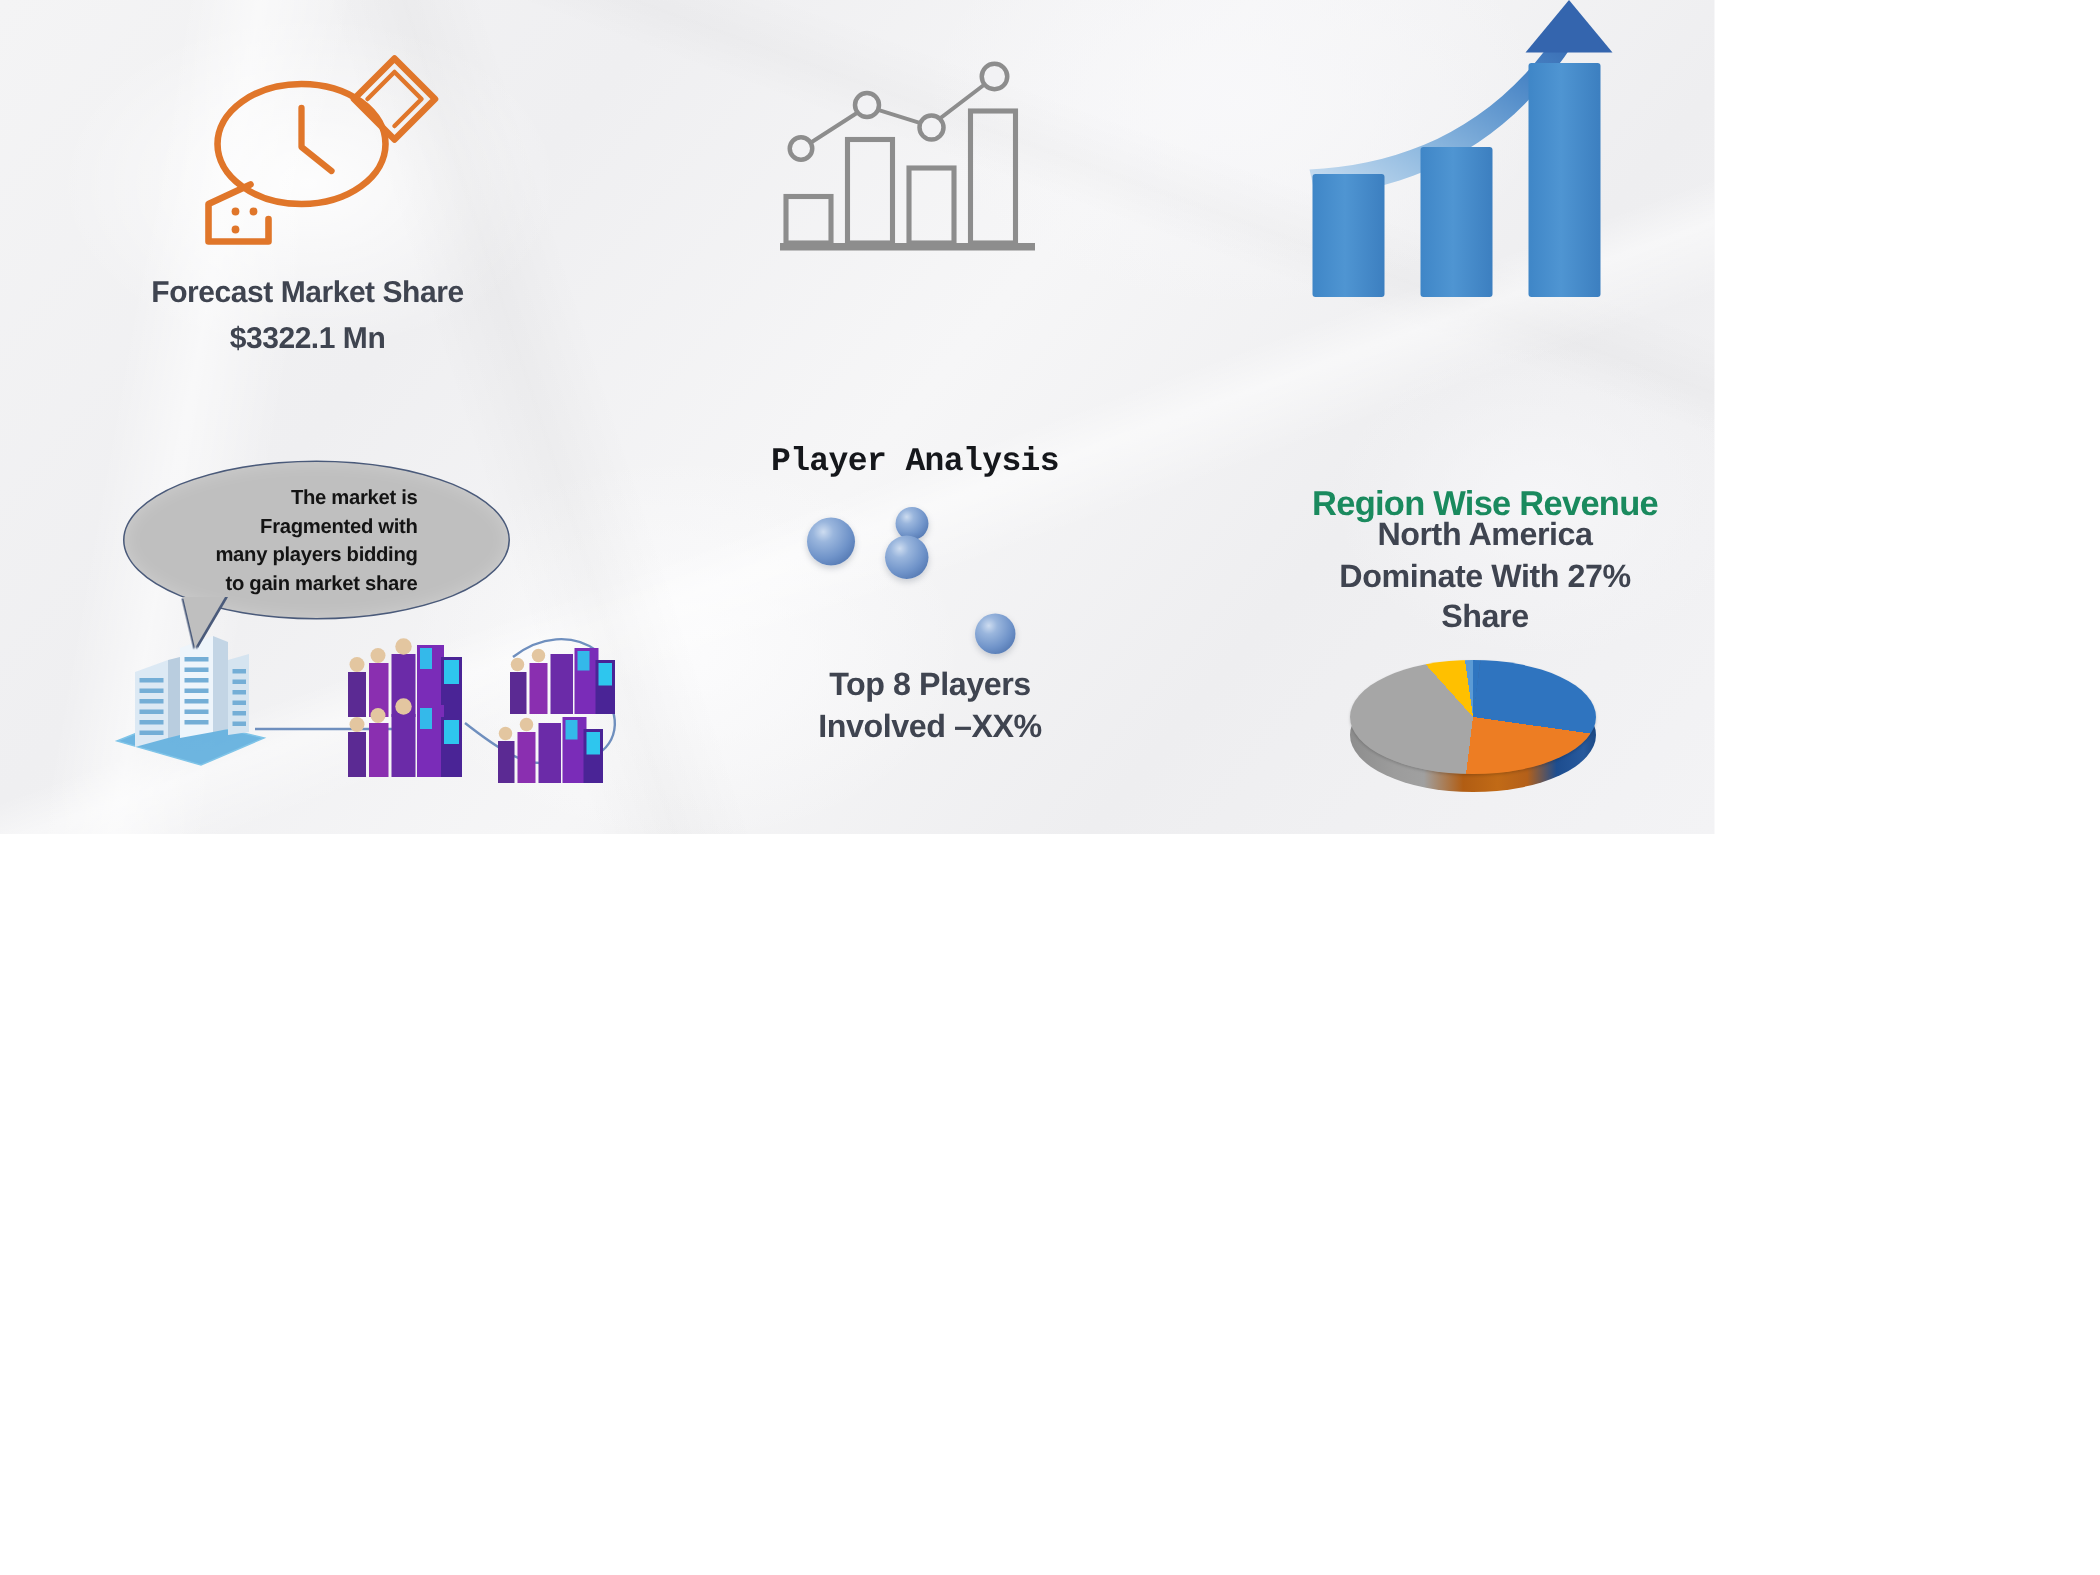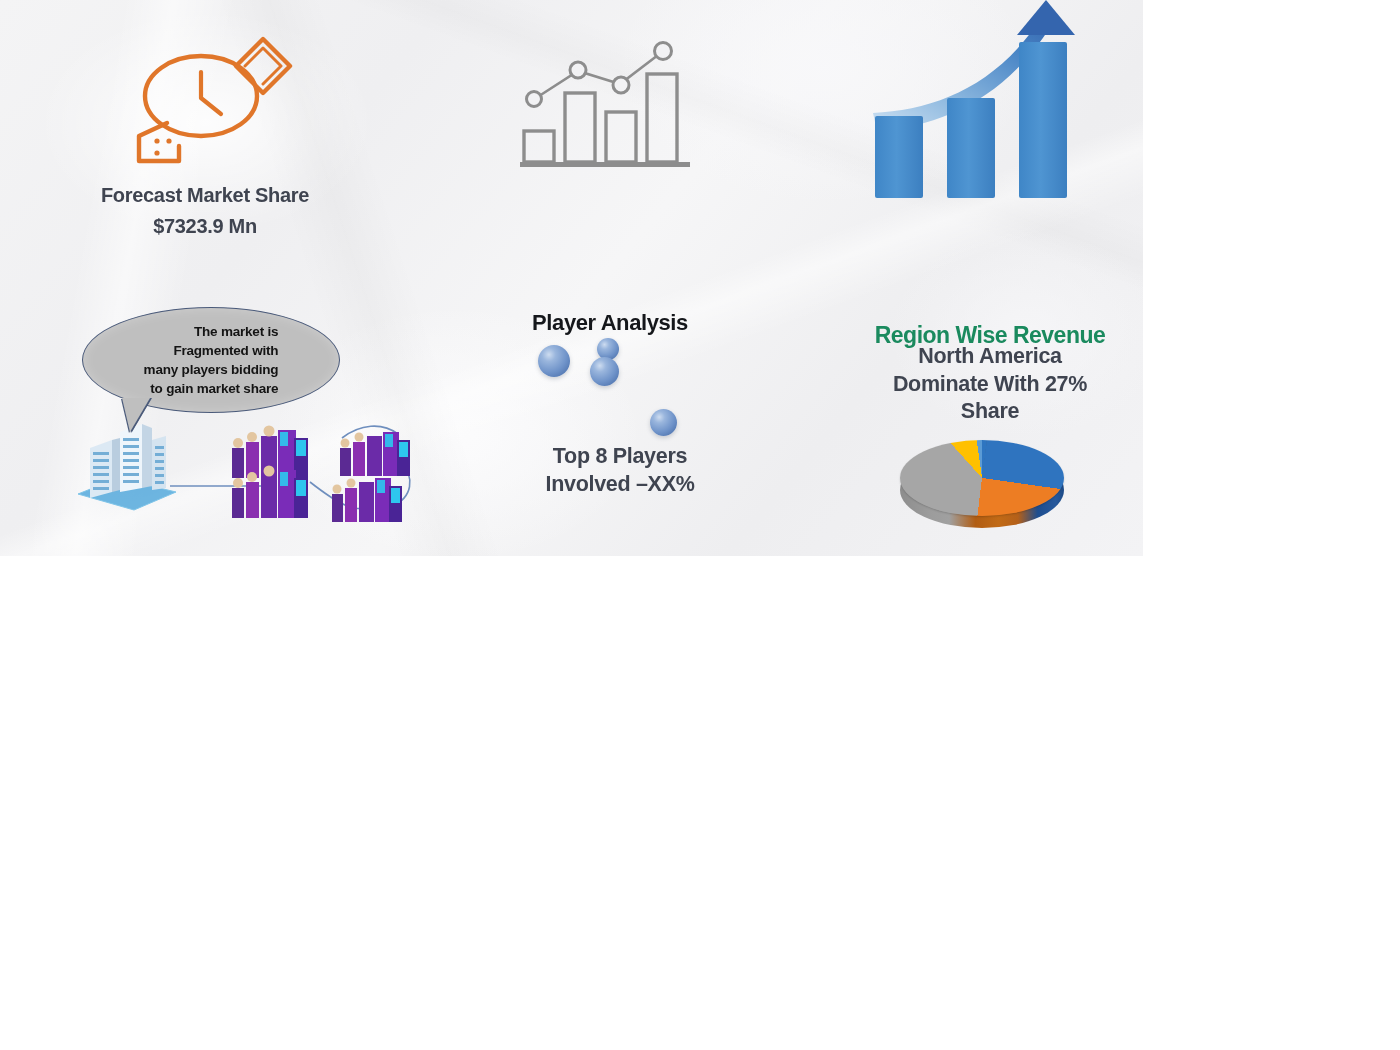--- a/index.html
+++ b/index.html
@@ -177,21 +177,21 @@
 
         <path d="M62 95 L34 108 L34 133 L74 133 L74 118"></path>
         <circle cx="52" cy="113" r="2.6" fill="#e0762a" stroke="none"></circle>
         <circle cx="52" cy="125" r="2.6" fill="#e0762a" stroke="none"></circle>
         <circle cx="64" cy="113" r="2.6" fill="#e0762a" stroke="none"></circle>
       </g>
     </svg>
   </div>
 
   <div class="cap cap-lg" style="left:30px; top:183px; width:350px;">Forecast Market Share</div>
-  <div class="cap cap-lg" style="left:30px; top:214px; width:350px;">$7323.9 Mn</div>
+  <div class="cap cap-lg" style="left:30px; top:214px; width:350px;">$3322.1 Mn</div>
 
   <div class="bars-gray">
     <svg width="175" height="135" viewBox="0 0 175 135" aria-hidden="true">
       <g fill="none" stroke="#8d8d8d" stroke-width="3.4">
 
         <rect x="4" y="91" width="30" height="31"></rect>
         <rect x="45" y="53" width="30" height="69"></rect>
         <rect x="86" y="72" width="30" height="50"></rect>
         <rect x="127" y="34" width="30" height="88"></rect>
       </g>
@@ -352,21 +352,21 @@
         <circle cx="21" cy="13" r="4.5" fill="#e3c6a0"></circle>
         <rect x="29" y="12" width="15" height="40" fill="#6b2ba8"></rect>
         <rect x="45" y="8" width="16" height="44" fill="#7a2cb8"></rect>
         <rect x="59" y="16" width="13" height="36" fill="#4a2496"></rect>
         <rect x="61" y="18" width="9" height="15" fill="#2ec6ee"></rect>
         <rect x="47" y="10" width="8" height="13" fill="#34b9ea"></rect>
       </g>
     </svg>
   </div>
 
-  <div class="head-black" style="left:490px; top:310px; width:240px;">Player Analysis</div>
+  <div class="head-black" style="left:490px; top:295px; width:240px;font-family:Liberation Mono, monospace;">Player Analysis</div>
 
   <div class="sphere" style="left:538px; top:345px; width:32px; height:32px;"></div>
   <div class="sphere" style="left:597px; top:338px; width:22px; height:22px;"></div>
   <div class="sphere" style="left:590px; top:357px; width:29px; height:29px;"></div>
   <div class="sphere" style="left:650px; top:409px; width:27px; height:27px;"></div>
 
   <div class="cap cap-md" style="left:490px; top:443px; width:260px;">Top 8 Players
 Involved –XX%</div>
 
   <div class="head-green" style="left:835px; top:322px; width:310px;">Region Wise Revenue</div>

